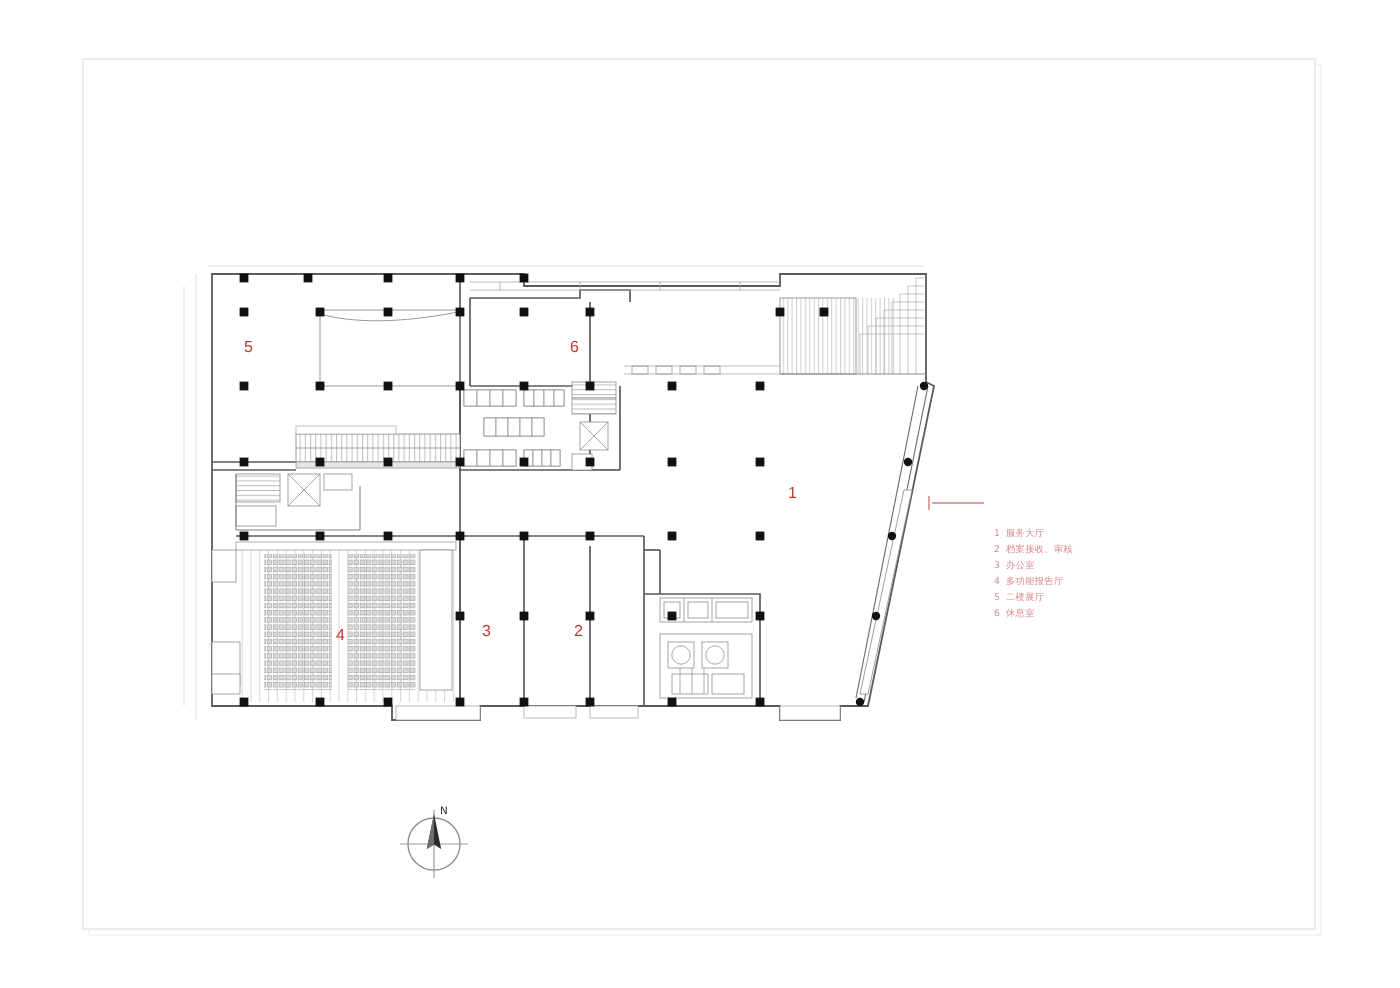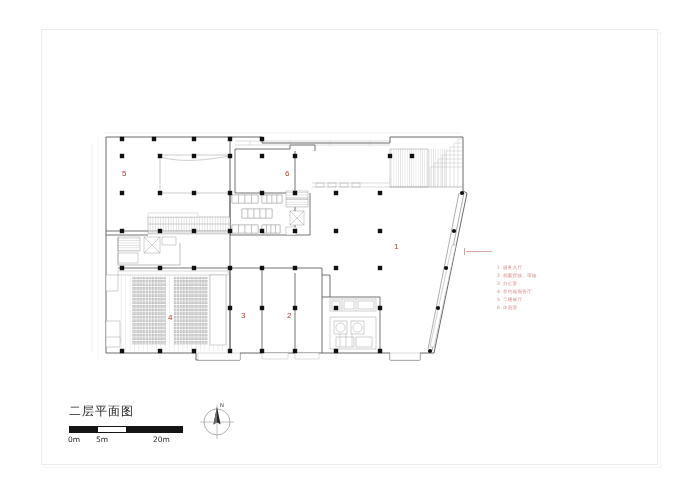--- a/index.html
+++ b/index.html
@@ -388,33 +388,20 @@
     <div class="leg-row">
       <span class="leg-n">5</span>
       <span class="leg-t">二楼展厅</span>
     </div>
     <div class="leg-row">
       <span class="leg-n">6</span>
       <span class="leg-t">休息室</span>
     </div>
   </div>
 
-  <div id="titleblock">
-    <div class="plan-title">二层平面图</div>
-    <div class="scalebar">
-      <div class="sb-dark" style="width:25%;"></div>
-      <div class="sb-light" style="width:25%;"></div>
-      <div class="sb-dark" style="width:50%;"></div>
-    </div>
-    <div class="sb-labels">
-      <span class="sb-0">0m</span>
-      <span class="sb-5">5m</span>
-      <span class="sb-20">20m</span>
-    </div>
-  </div>
 
   <div id="compass">
     <svg width="42" height="44" viewBox="0 0 42 44" xmlns="http://www.w3.org/2000/svg">
       <circle cx="21" cy="26" r="13" fill="none" stroke="#8f8f8f" stroke-width="0.7"></circle>
       <line x1="21" y1="9" x2="21" y2="43" stroke="#9a9a9a" stroke-width="0.6"></line>
       <line x1="4" y1="26" x2="38" y2="26" stroke="#9a9a9a" stroke-width="0.6"></line>
       <path d="M 21,11 L 24.6,28.5 L 21,26.2 L 17.4,28.5 Z" fill="#2a2a2a"></path>
       <path d="M 21,11 L 21,26.2 L 17.4,28.5 Z" fill="#6d6d6d"></path>
       <text x="24" y="11" font-family="DejaVu Sans, sans-serif" font-size="5.2" fill="#2a2a2a">N</text>
     </svg>

